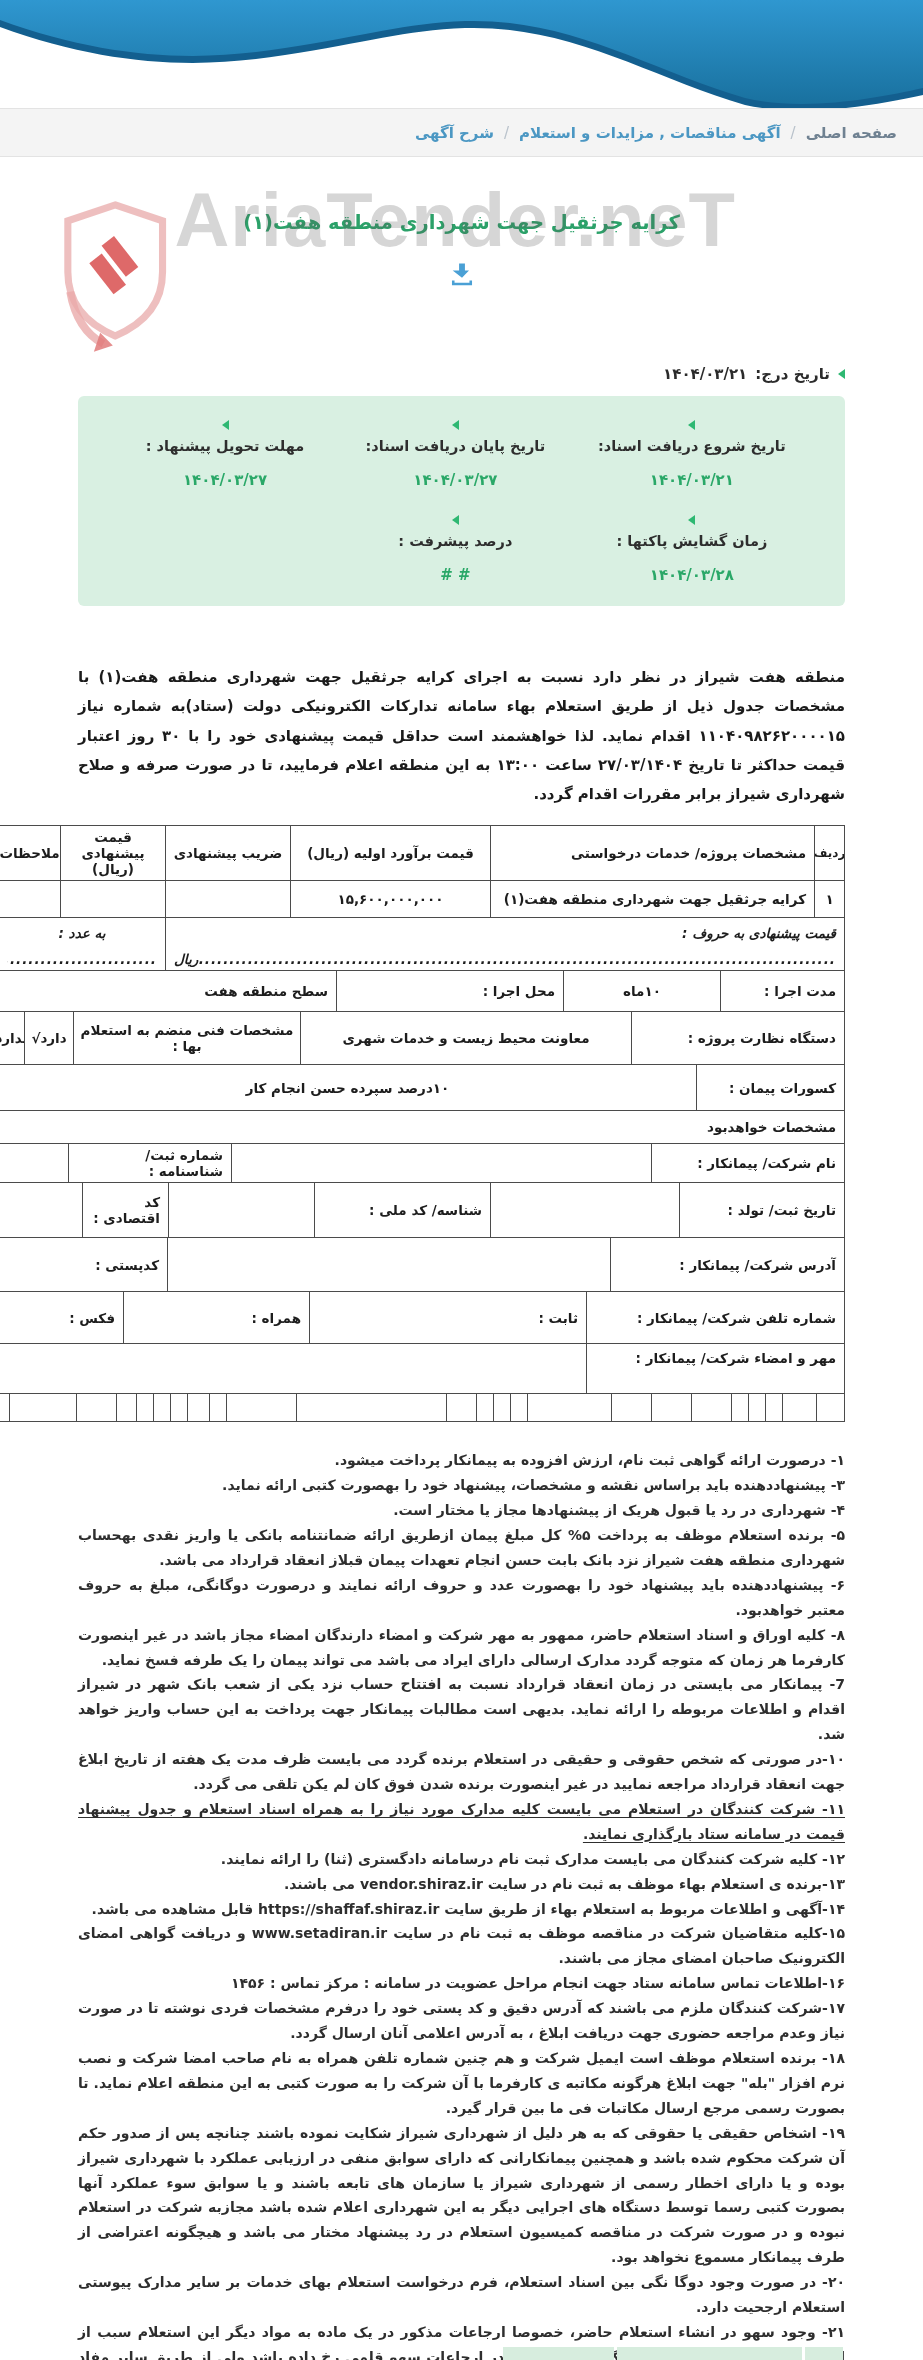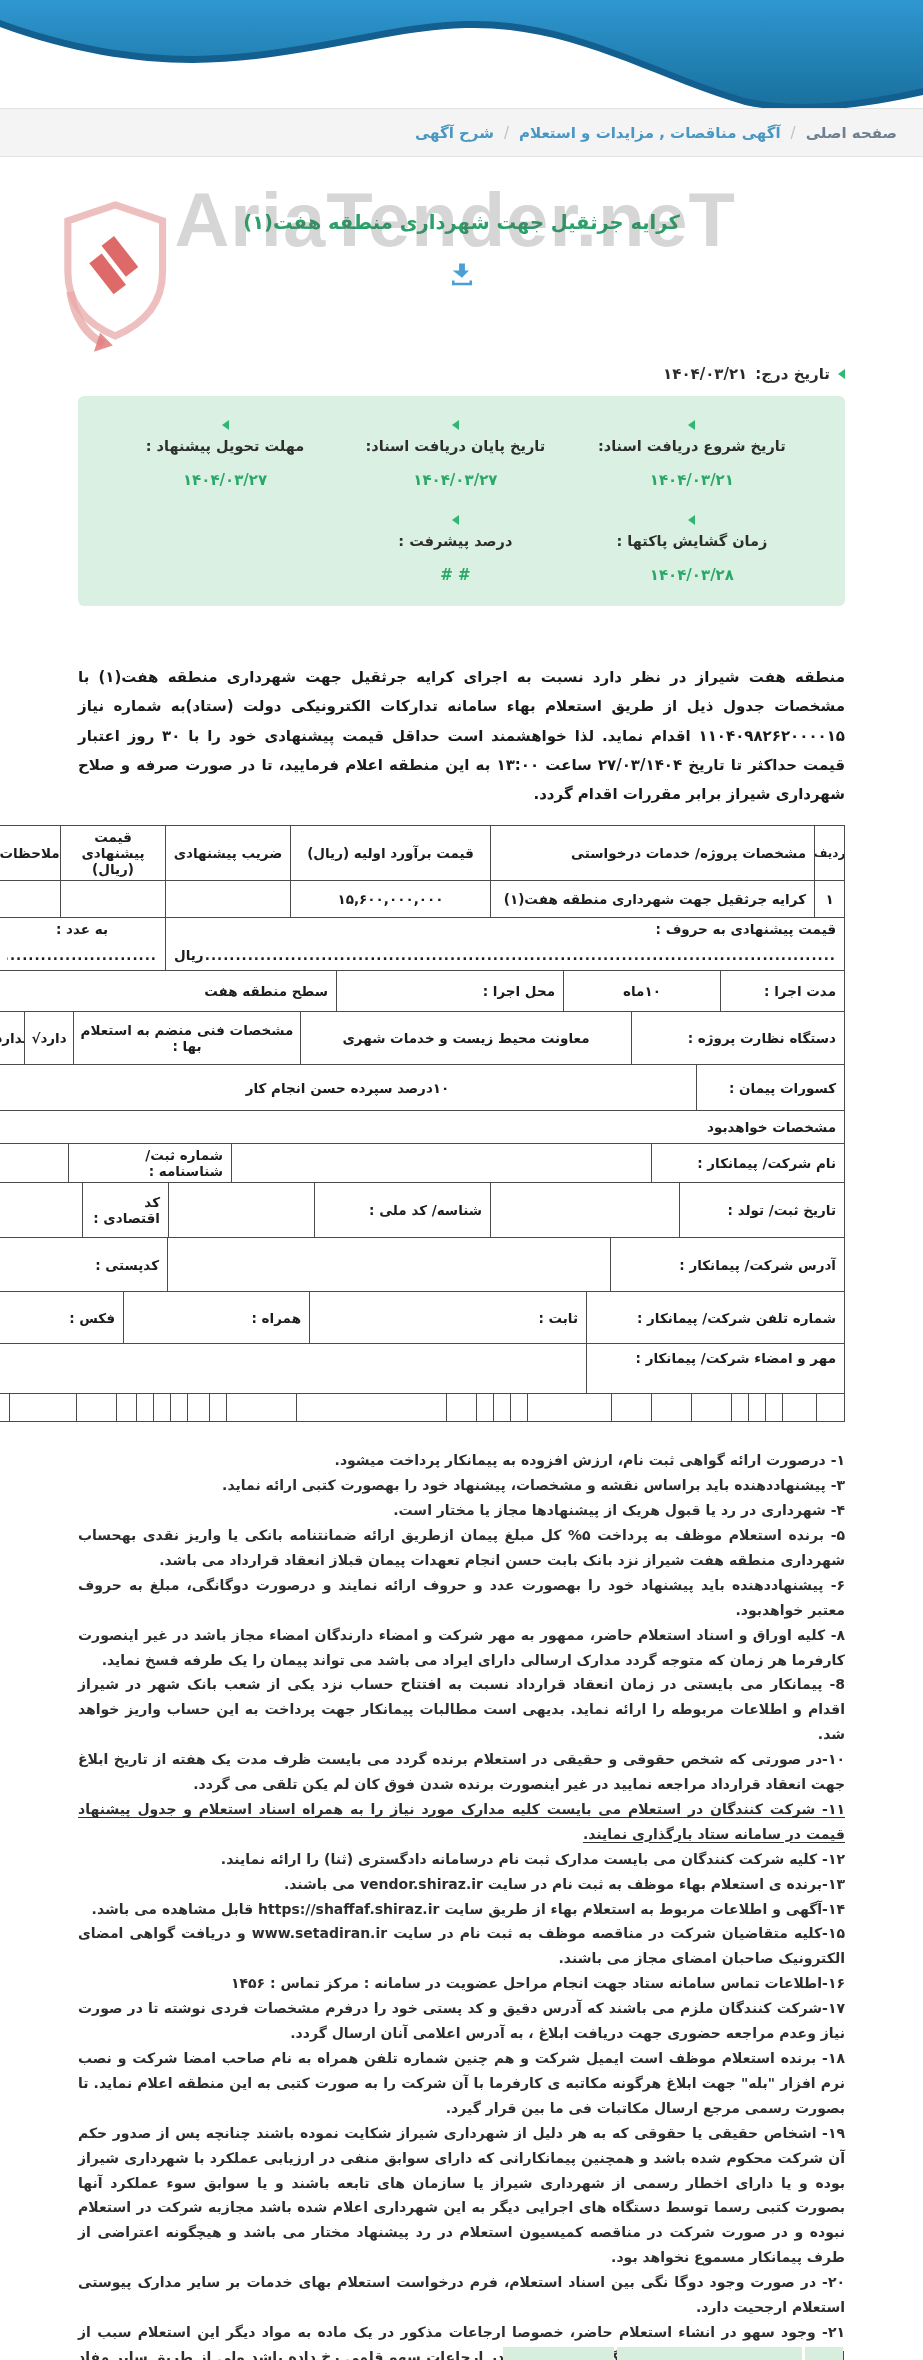--- a/index.html
+++ b/index.html
@@ -39,21 +39,21 @@
   
   .dt{direction:rtl;margin:16px 78px 0 0;width:845px;box-sizing:border-box;
       border:1.6px solid #4b4b4b;border-left:none;font-size:13.5px;font-weight:bold;color:#1d1d1d;}
   .tr{display:flex;}
   .tr + .tr{border-top:1px solid #4b4b4b;}
   .td{flex:0 0 auto;border-left:1px solid #4b4b4b;box-sizing:border-box;padding:3px 8px;
       display:flex;align-items:center;overflow:hidden;}
   .tr .td:last-child{border-left:none;}
   .td.c{justify-content:center;text-align:center;padding:3px 4px;}
   .td.r{justify-content:flex-start;text-align:right;}
-  .td.col{flex-direction:column;align-items:stretch;justify-content:flex-start;}
+  .td.col{flex-direction:column;align-items:stretch;justify-content:flex-end;font-style:italic;}
   .dotrow{display:flex;direction:rtl;white-space:nowrap;overflow:hidden;margin-top:10px;letter-spacing:1px;}
   .dotrow .dots{flex:1;overflow:hidden;}
   .small{font-size:12px;}
   
   .conditions{margin:26px 78px 0 78px;direction:rtl;font-size:14px;line-height:1.78;font-weight:bold;color:#2e2e2e;text-align:justify;}
   .cond.u{text-decoration:underline;text-underline-offset:3px;}
   .bottom-strip{position:absolute;bottom:0;right:80px;display:flex;direction:rtl;gap:3px;height:13px;}
   .bcell{background:#d7edde;}
 </style>
 </head>
@@ -258,21 +258,21 @@
     </div>
 </div>
 
 <div class="conditions">
   <div class="cond">۱- درصورت ارائه گواهی ثبت نام، ارزش افزوده به پیمانکار پرداخت میشود.</div>
   <div class="cond">۳- پیشنهاددهنده باید براساس نقشه و مشخصات، پیشنهاد خود را بهصورت کتبی ارائه نماید.</div>
   <div class="cond">۴- شهرداری در رد یا قبول هریک از پیشنهادها مجاز یا مختار است.</div>
   <div class="cond">۵- برنده استعلام موظف به پرداخت ۵% کل مبلغ پیمان ازطریق ارائه ضمانتنامه بانکی یا واریز نقدی بهحساب شهرداری منطقه هفت شیراز نزد بانک بابت حسن انجام تعهدات پیمان قبلاز انعقاد قرارداد می باشد.</div>
   <div class="cond">۶- پیشنهاددهنده باید پیشنهاد خود را بهصورت عدد و حروف ارائه نمایند و درصورت دوگانگی، مبلغ به حروف معتبر خواهدبود.</div>
   <div class="cond">۸- کلیه اوراق و اسناد استعلام حاضر، ممهور به مهر شرکت و امضاء دارندگان امضاء مجاز باشد در غیر اینصورت کارفرما هر زمان که متوجه گردد مدارک ارسالی دارای ایراد می باشد می تواند پیمان را یک طرفه فسخ نماید.</div>
-  <div class="cond">8- پیمانکار می بایستی در زمان انعقاد قرارداد نسبت به افتتاح حساب نزد یکی از شعب بانک شهر در شیراز اقدام و اطلاعات مربوطه را ارائه نماید. بدیهی است مطالبات پیمانکار جهت پرداخت به این حساب واریز خواهد شد.</div>
+  <div class="cond">7- پیمانکار می بایستی در زمان انعقاد قرارداد نسبت به افتتاح حساب نزد یکی از شعب بانک شهر در شیراز اقدام و اطلاعات مربوطه را ارائه نماید. بدیهی است مطالبات پیمانکار جهت پرداخت به این حساب واریز خواهد شد.</div>
   <div class="cond">۱۰-در صورتی که شخص حقوقی و حقیقی در استعلام برنده گردد می بایست ظرف مدت یک هفته از تاریخ ابلاغ جهت انعقاد قرارداد مراجعه نمایید در غیر اینصورت برنده شدن فوق کان لم یکن تلقی می گردد.</div>
   <div class="cond u">۱۱- شرکت کنندگان در استعلام می بایست کلیه مدارک مورد نیاز را به همراه اسناد استعلام و جدول پیشنهاد قیمت در سامانه ستاد بارگذاری نمایند.</div>
   <div class="cond">۱۲- کلیه شرکت کنندگان می بایست مدارک ثبت نام درسامانه دادگستری (ثنا) را ارائه نمایند.</div>
   <div class="cond">۱۳-برنده ی استعلام بهاء موظف به ثبت نام در سایت vendor.shiraz.ir می باشند.</div>
   <div class="cond">۱۴-آگهی و اطلاعات مربوط به استعلام بهاء از طریق سایت https://shaffaf.shiraz.ir قابل مشاهده می باشد.</div>
   <div class="cond">۱۵-کلیه متقاضیان شرکت در مناقصه موظف به ثبت نام در سایت www.setadiran.ir و دریافت گواهی امضای الکترونیک صاحبان امضای مجاز می باشند.</div>
   <div class="cond">۱۶-اطلاعات تماس سامانه ستاد جهت انجام مراحل عضویت در سامانه : مرکز تماس : ۱۴۵۶</div>
   <div class="cond">۱۷-شرکت کنندگان ملزم می باشند که آدرس دقیق و کد پستی خود را درفرم مشخصات فردی نوشته تا در صورت نیاز وعدم مراجعه حضوری جهت دریافت ابلاغ ، به آدرس اعلامی آنان ارسال گردد.</div>
   <div class="cond">۱۸- برنده استعلام موظف است ایمیل شرکت و هم چنین شماره تلفن همراه به نام صاحب امضا شرکت و نصب نرم افزار "بله" جهت ابلاغ هرگونه مکاتبه ی کارفرما با آن شرکت را به صورت کتبی به این منطقه اعلام نماید. تا بصورت رسمی مرجع ارسال مکاتبات فی ما بین قرار گیرد.</div>
   <div class="cond">۱۹-  اشخاص حقیقی یا حقوقی که به هر دلیل از شهرداری شیراز شکایت نموده باشند چنانچه پس از صدور حکم آن شرکت محکوم شده باشد و همچنین پیمانکارانی که دارای سوابق منفی در ارزیابی عملکرد با شهرداری شیراز بوده و یا دارای اخطار رسمی از شهرداری شیراز یا سازمان های تابعه باشند و یا سوابق سوء عملکرد آنها بصورت کتبی رسما توسط دستگاه های اجرایی دیگر به این شهرداری اعلام شده باشد مجازبه شرکت در استعلام نبوده و در صورت شرکت در مناقصه کمیسیون استعلام در رد پیشنهاد مختار می باشد و هیچگونه اعتراضی از طرف پیمانکار مسموع نخواهد بود.</div>

